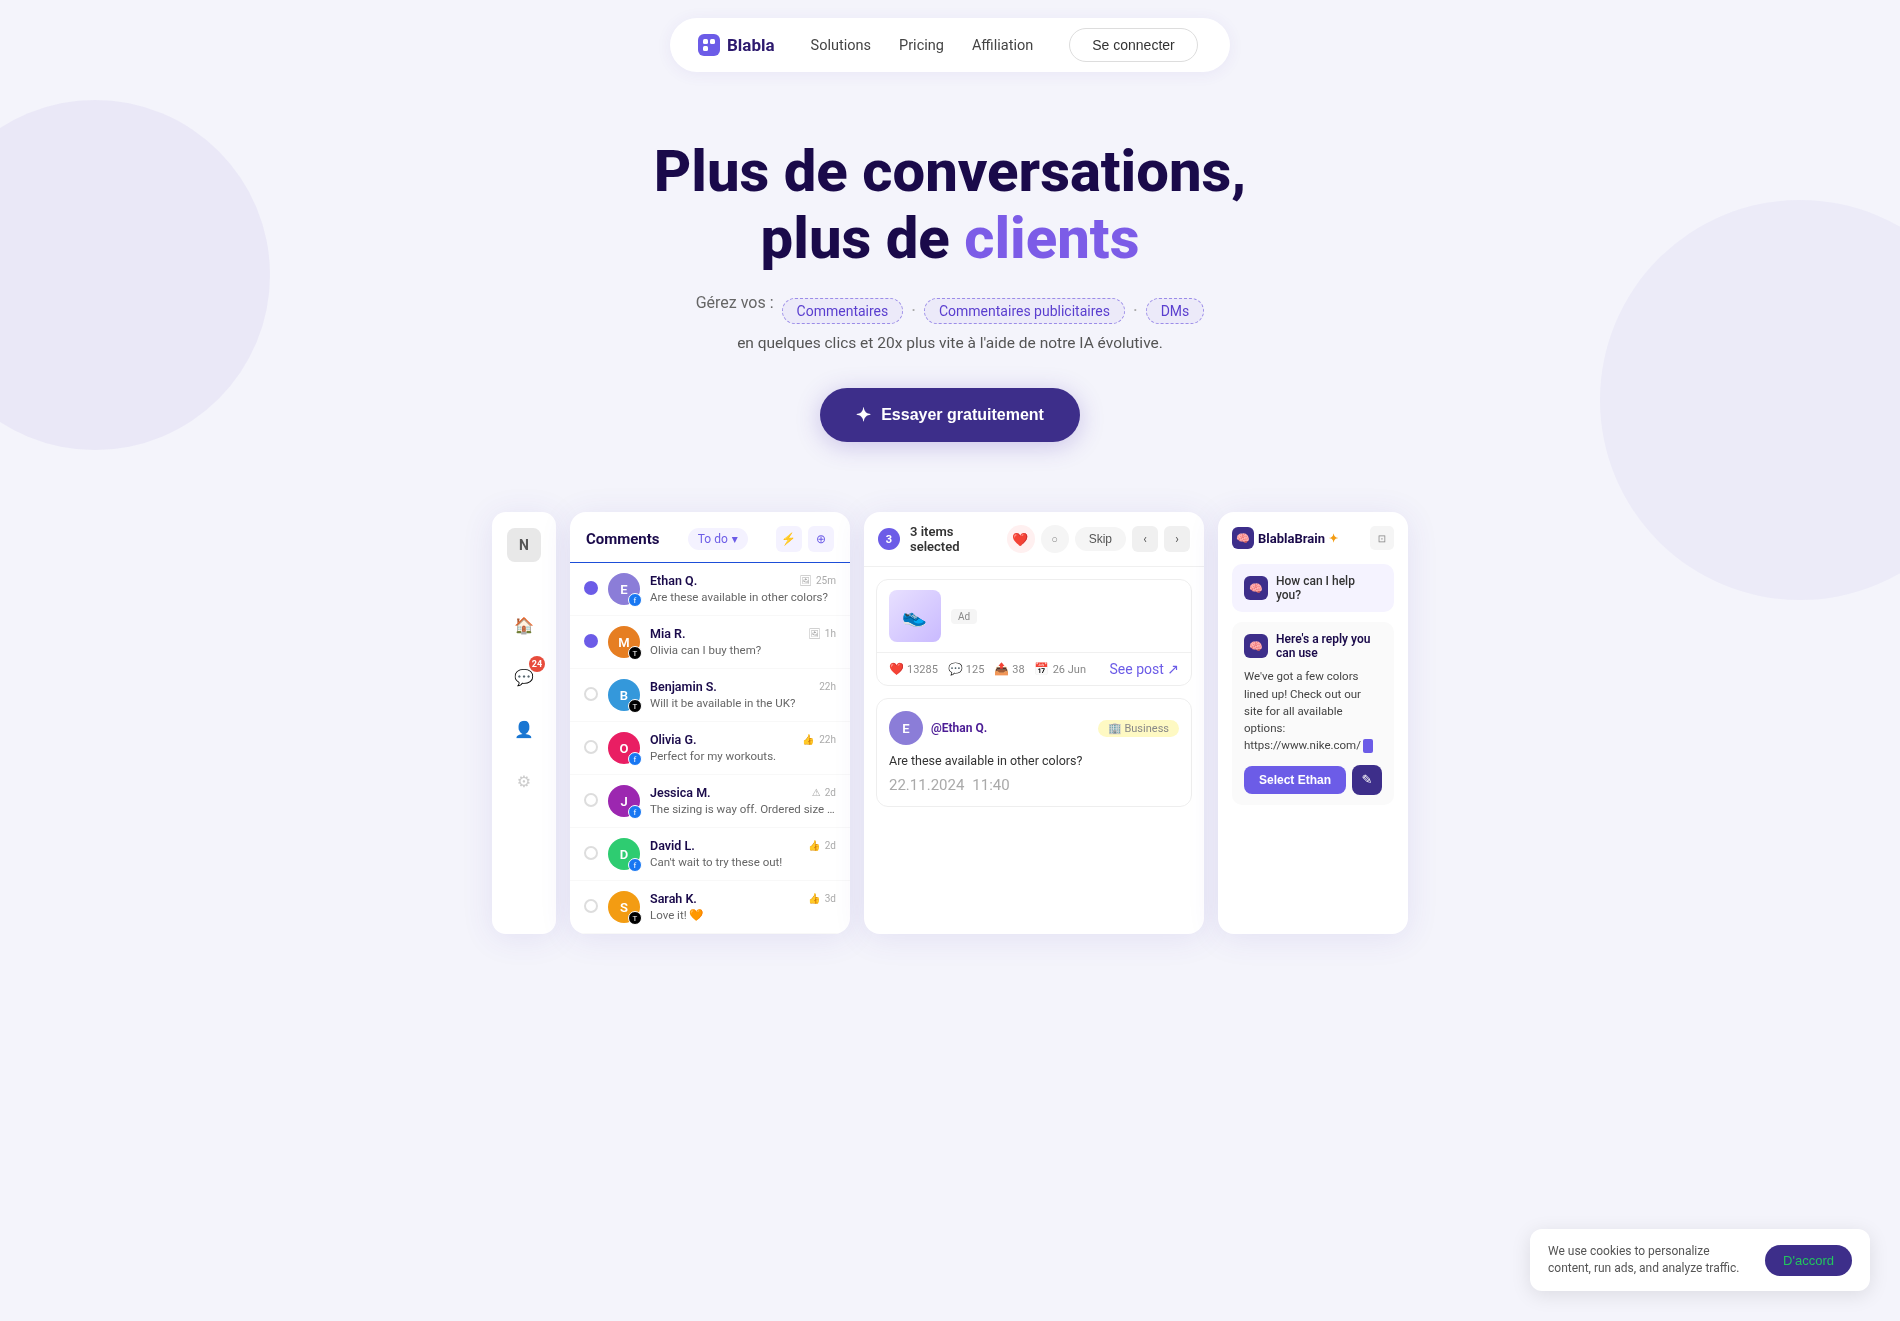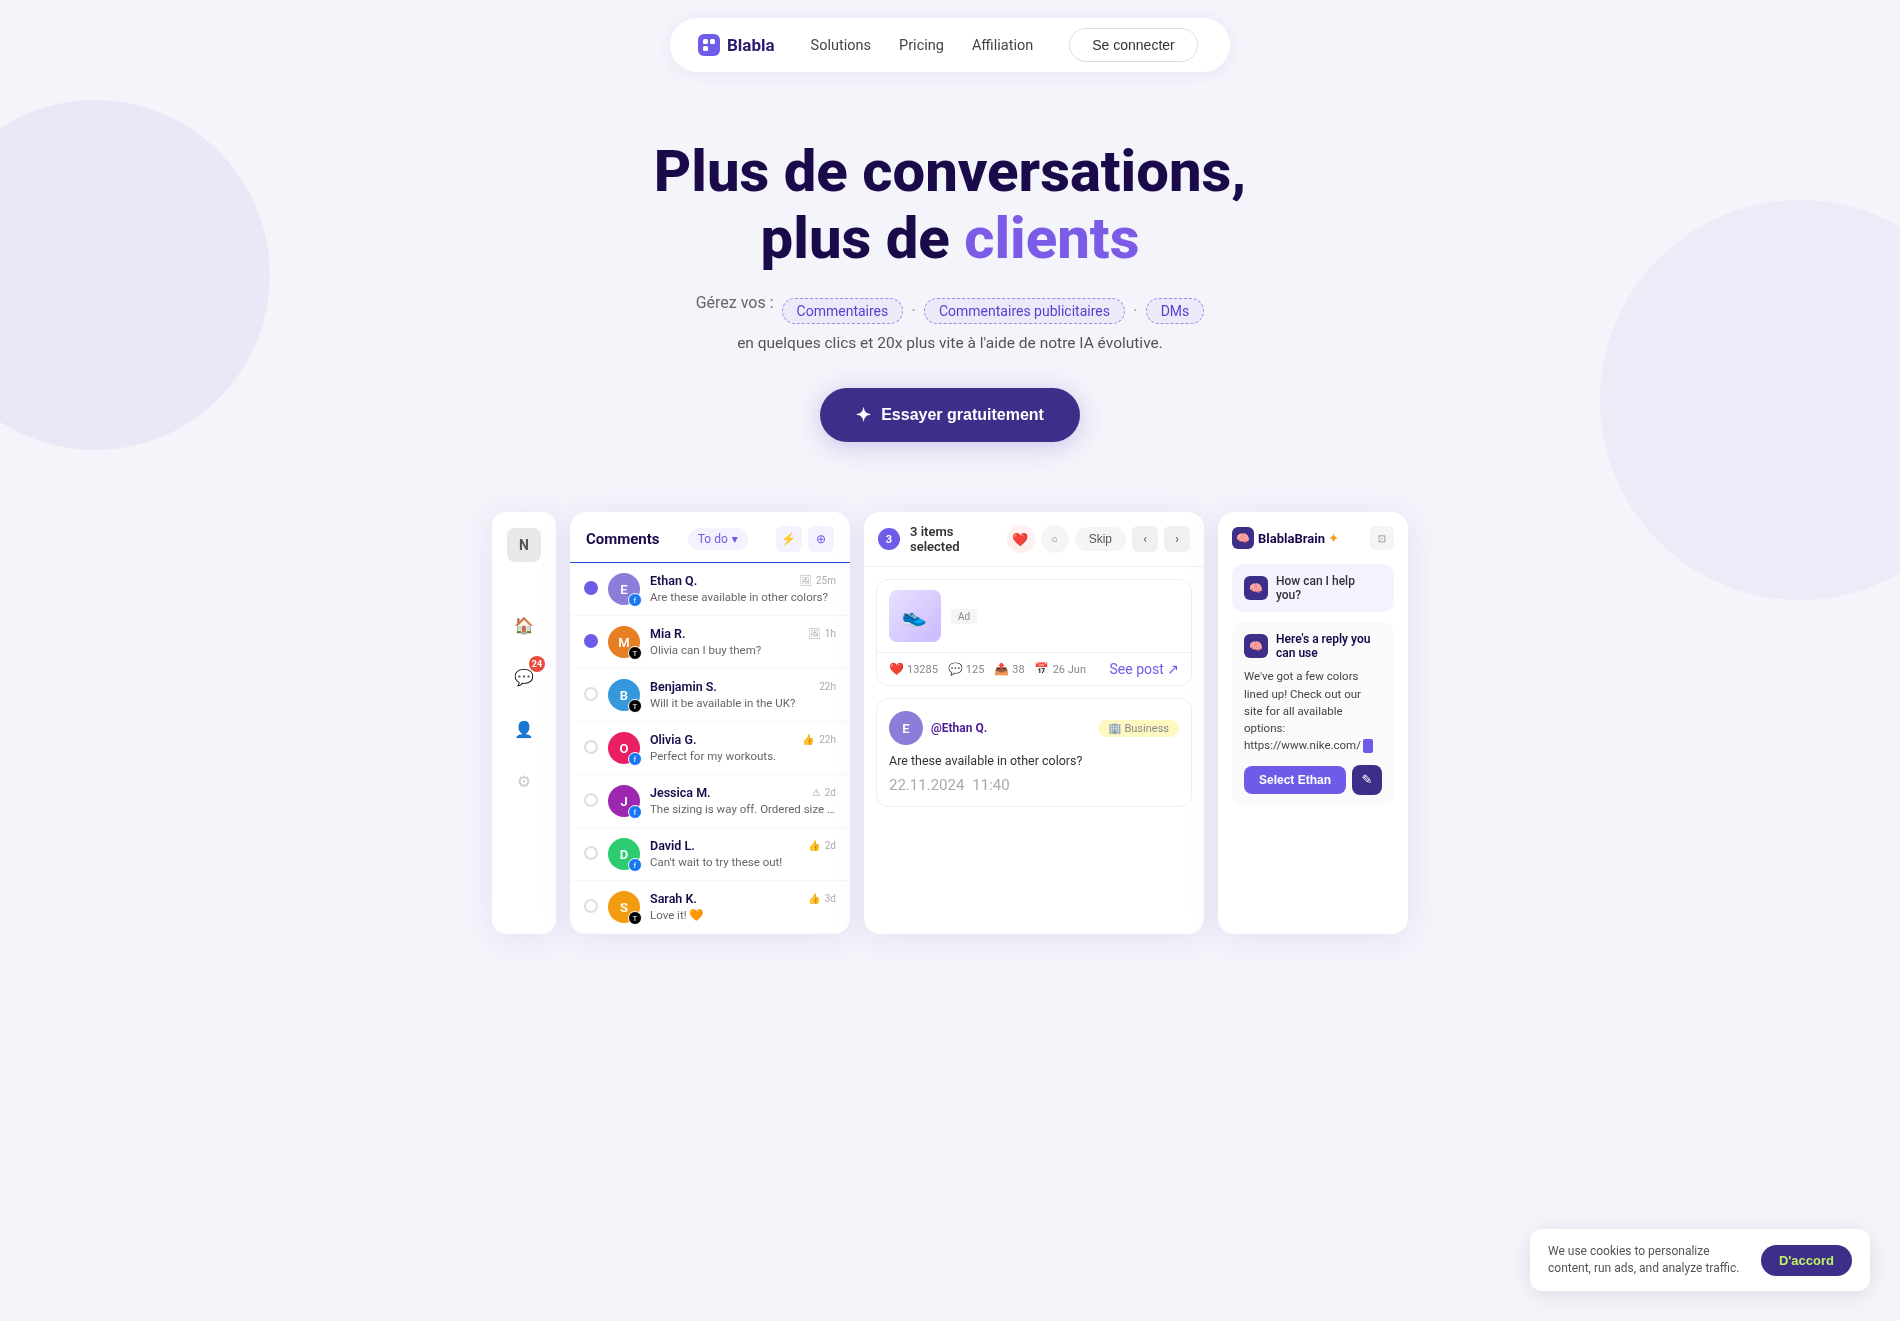--- a/index.html
+++ b/index.html
@@ -658,26 +658,26 @@
       max-width: 340px;
       z-index: 100;
     }
     .cookie-text {
       font-size: 12px;
       color: #555;
       line-height: 1.4;
     }
     .cookie-btn {
       background: #3d2e8a;
-      color: #bef264;
+      color: #22c55e;
       border: none;
       border-radius: 20px;
       padding: 8px 18px;
       font-size: 13px;
-      font-weight: 700;
+      font-weight: 400;
       cursor: pointer;
       white-space: nowrap;
     }
 
     
     .bg-decoration {
       position: absolute;
       top: 0; left: 0; right: 0; bottom: 0;
       overflow: hidden;
       pointer-events: none;

